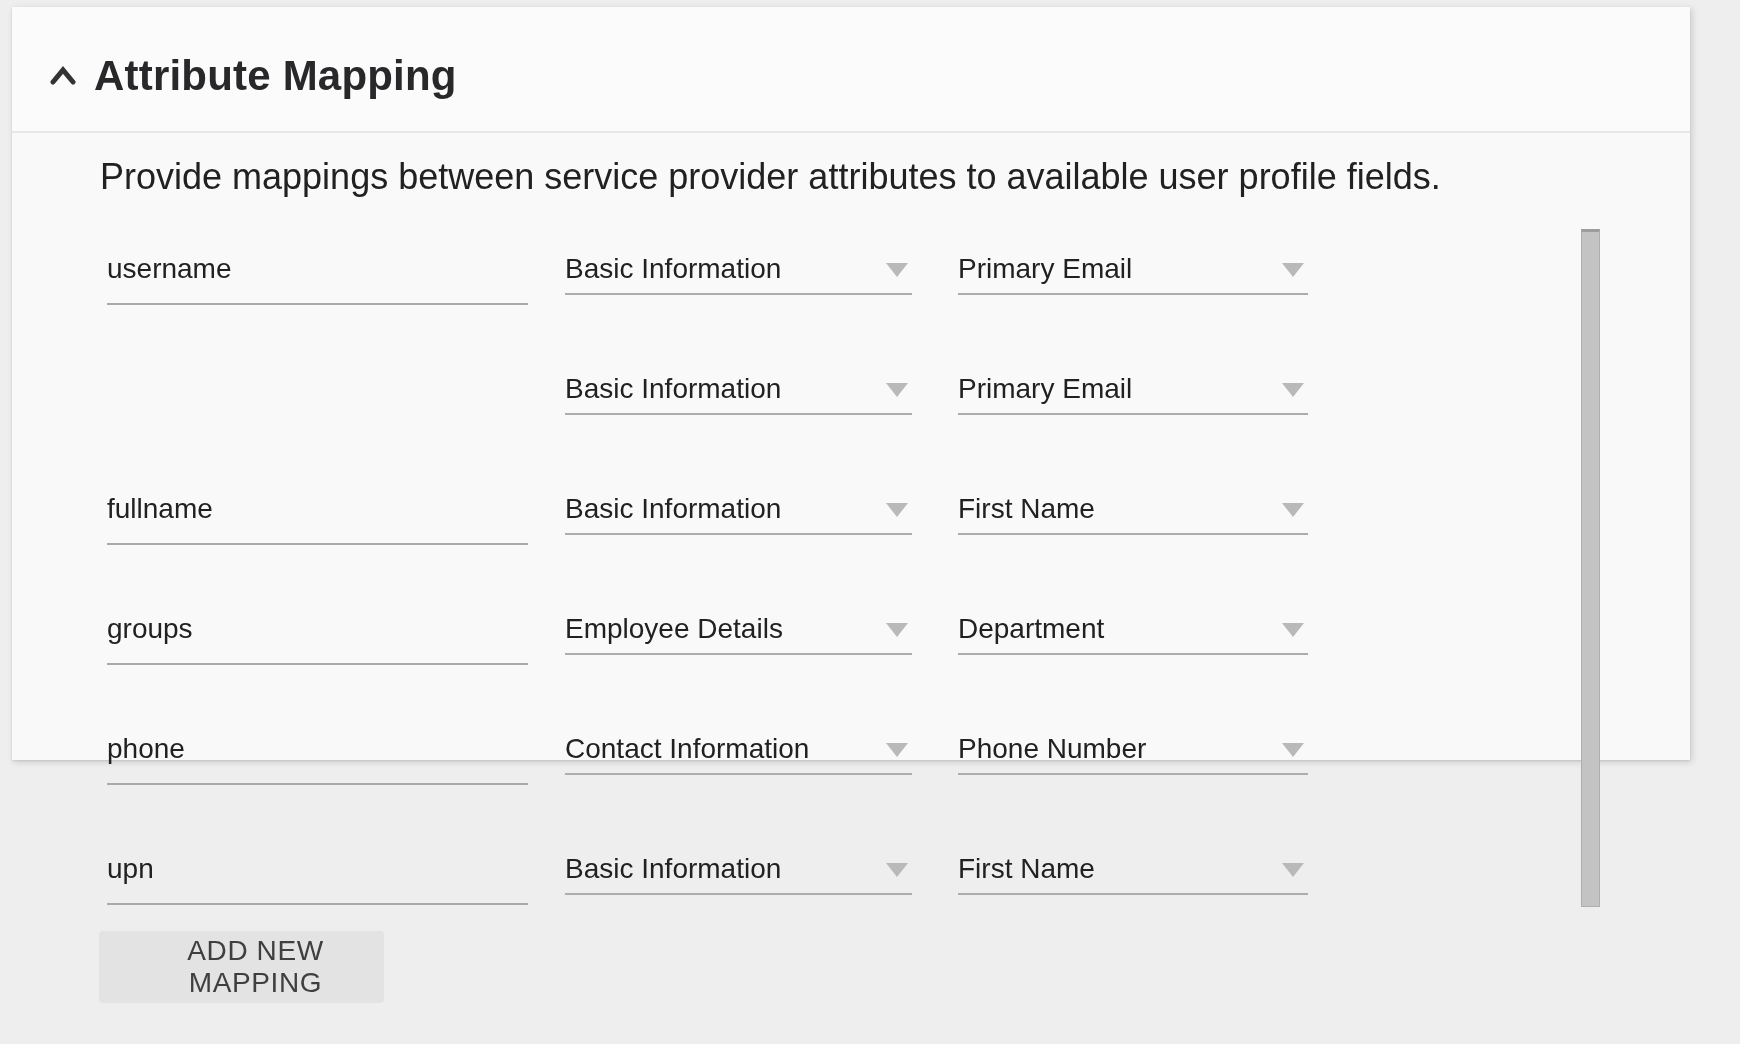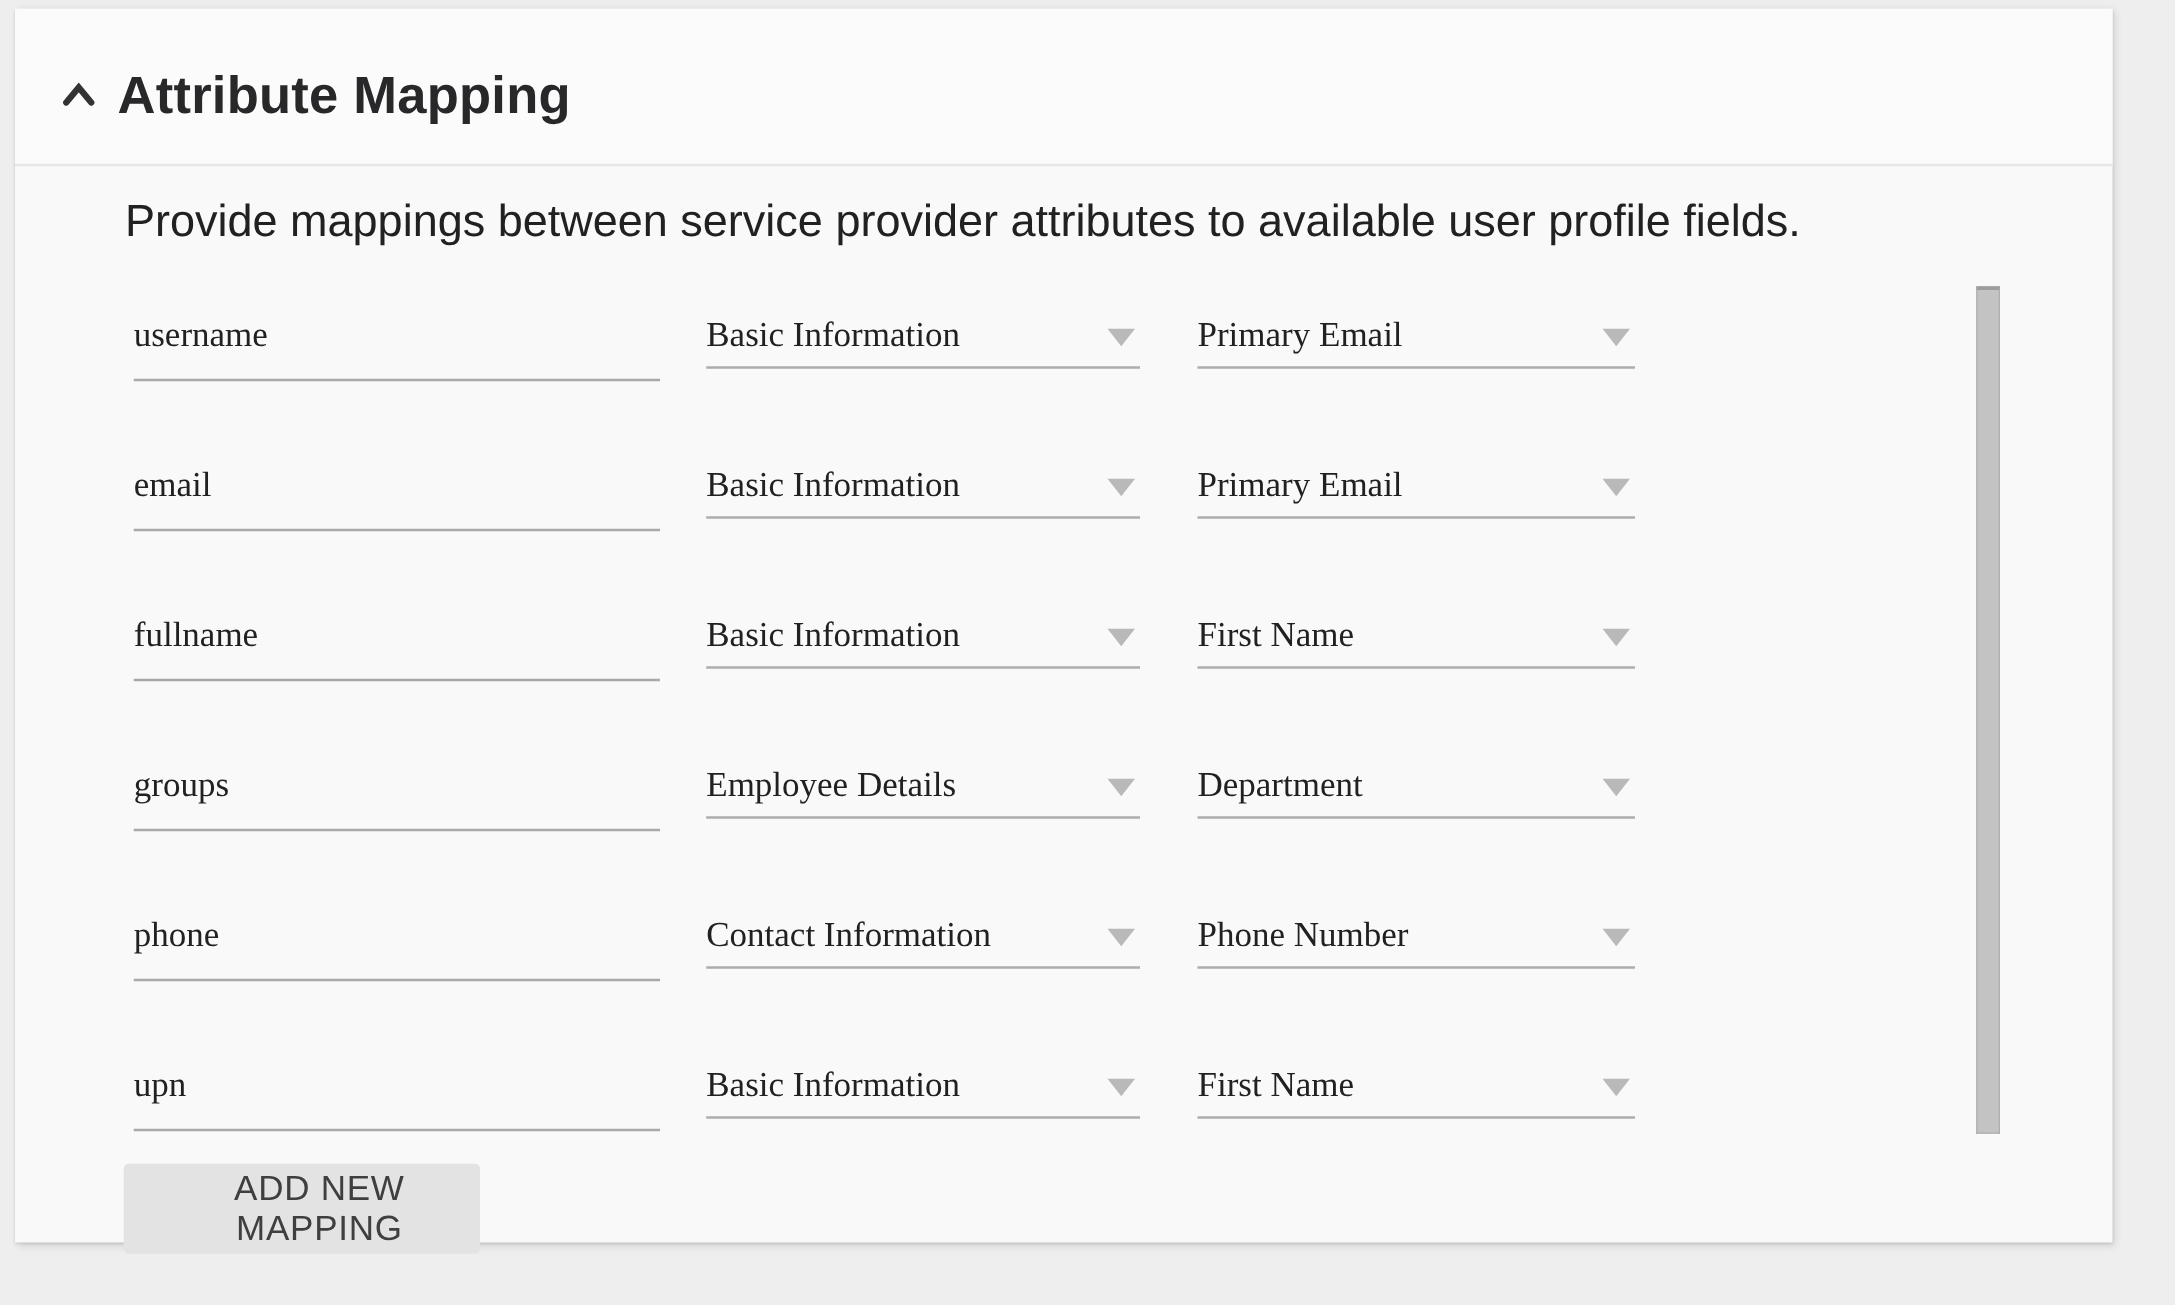--- a/index.html
+++ b/index.html
@@ -5,21 +5,21 @@
   * { margin:0; padding:0; box-sizing:border-box; }
   html,body { width:1740px; height:1044px; overflow:hidden; }
   body {
     background:#eeeeee;
     font-family:"Liberation Sans","DejaVu Sans",sans-serif;
     color:#212121;
     position:relative;
   }
   .card {
     position:absolute; left:12px; top:7px;
-    width:1678px; height:987px;
+    width:1678px; height:753px;
     background:#f9f9f9;
     box-shadow:2px 2px 7px rgba(0,0,0,0.14), 0 1px 2px rgba(0,0,0,0.10);
   }
   .card-header {
     height:126px;
     background:#fbfbfb;
     border-bottom:2px solid #e7e7e7;
     display:flex; align-items:center;
     padding:14px 0 0 38px;
     cursor:pointer;
@@ -30,21 +30,21 @@
     font-size:42px; font-weight:700; color:#28282a;
     letter-spacing:0.2px;
   }
   .description {
     margin:27px 0 0 88px;
     font-size:36px; line-height:34px; color:#212121;
   }
   .rows { margin:27px 0 0 95px; }
   .map-row { position:relative; height:86px; margin-bottom:34px; }
   .map-row:last-child { margin-bottom:0; }
-  .cell { position:absolute; top:0;font-family:Liberation Serif, serif; }
+  .cell { position:absolute; top:0; }
   .cell-attr {
     left:0; width:421px; height:84px;
     border-bottom:2px solid #a9a9a9;
   }
   .cell-attr input {
     position:absolute; left:0; top:30px; width:100%;
     border:none; background:transparent; outline:none;
     font-family:inherit; font-size:28px; line-height:36px; color:#212121;
   }
   .cell-dd { height:74px; border-bottom:2px solid #adadad; cursor:pointer; }
@@ -104,23 +104,20 @@
         <span class="dd-label">Basic Information</span>
         <span class="dd-arrow"></span>
       </div>
       <div class="cell cell-dd cell-field">
         <span class="dd-label">Primary Email</span>
         <span class="dd-arrow"></span>
       </div>
     </div>
 
     <div class="map-row">
-      <div class="cell cell-attr">
-        <input type="text" value="email" style="">
-      </div>
       <div class="cell cell-dd cell-cat">
         <span class="dd-label">Basic Information</span>
         <span class="dd-arrow"></span>
       </div>
       <div class="cell cell-dd cell-field">
         <span class="dd-label">Primary Email</span>
         <span class="dd-arrow"></span>
       </div>
     </div>
 

